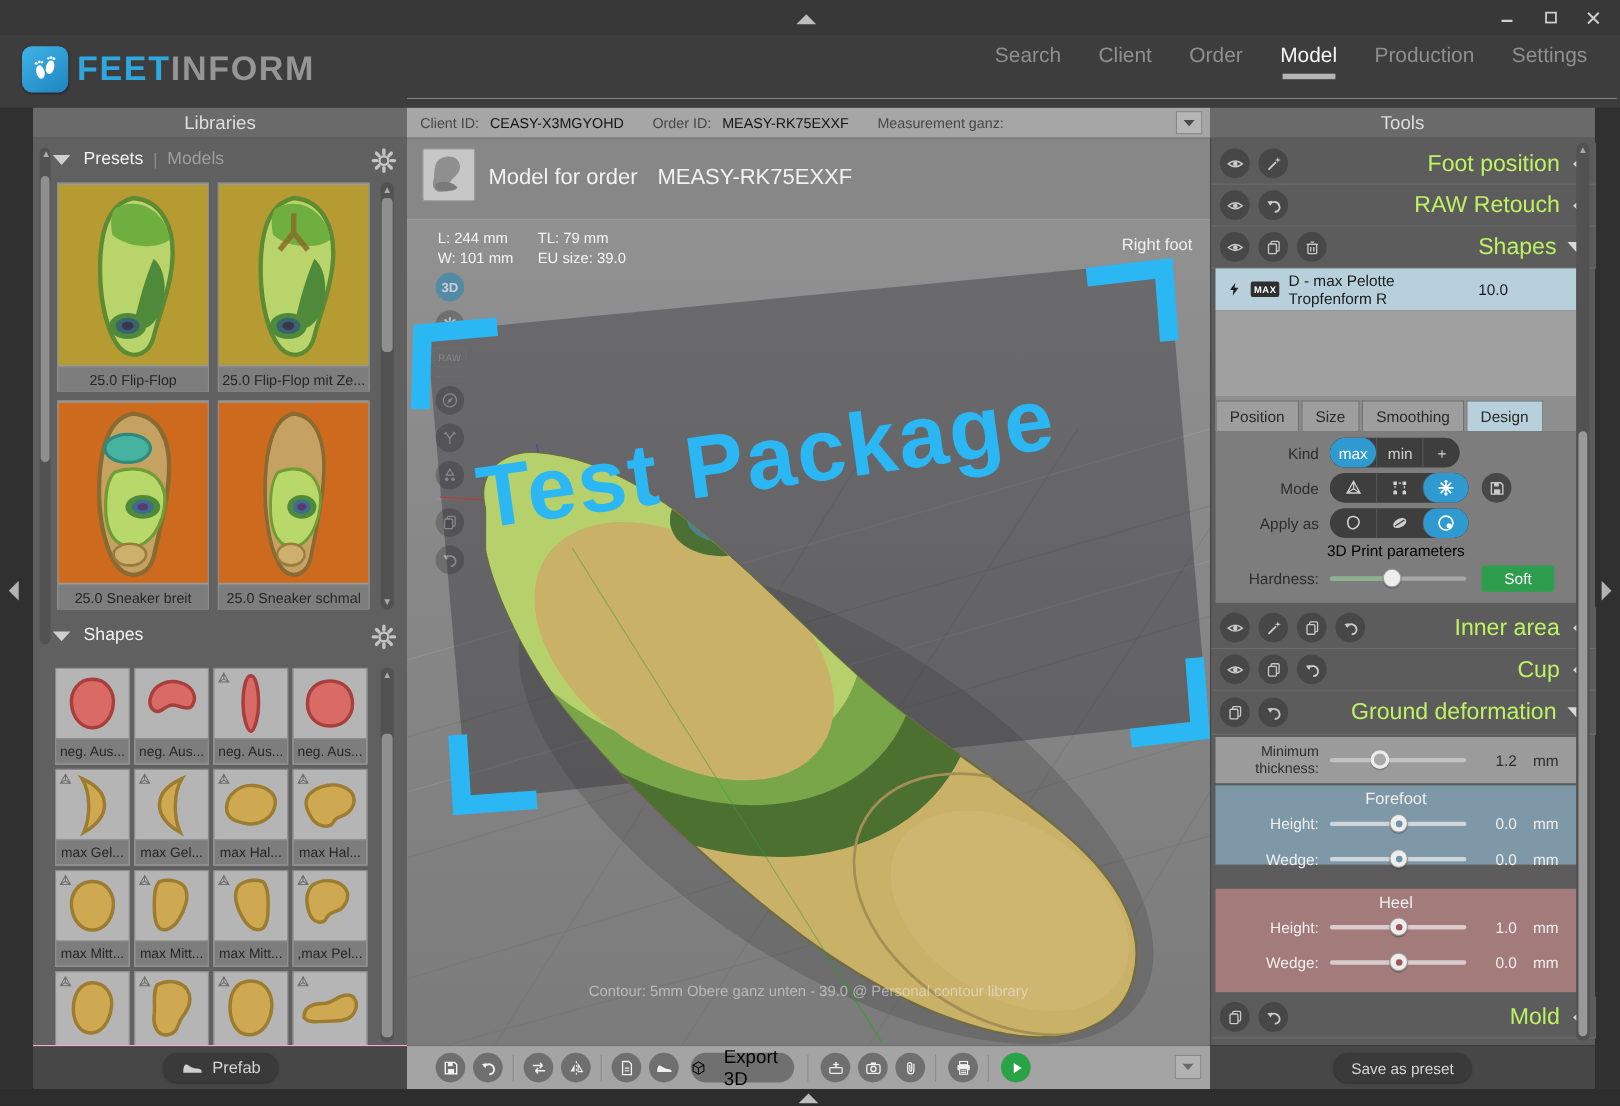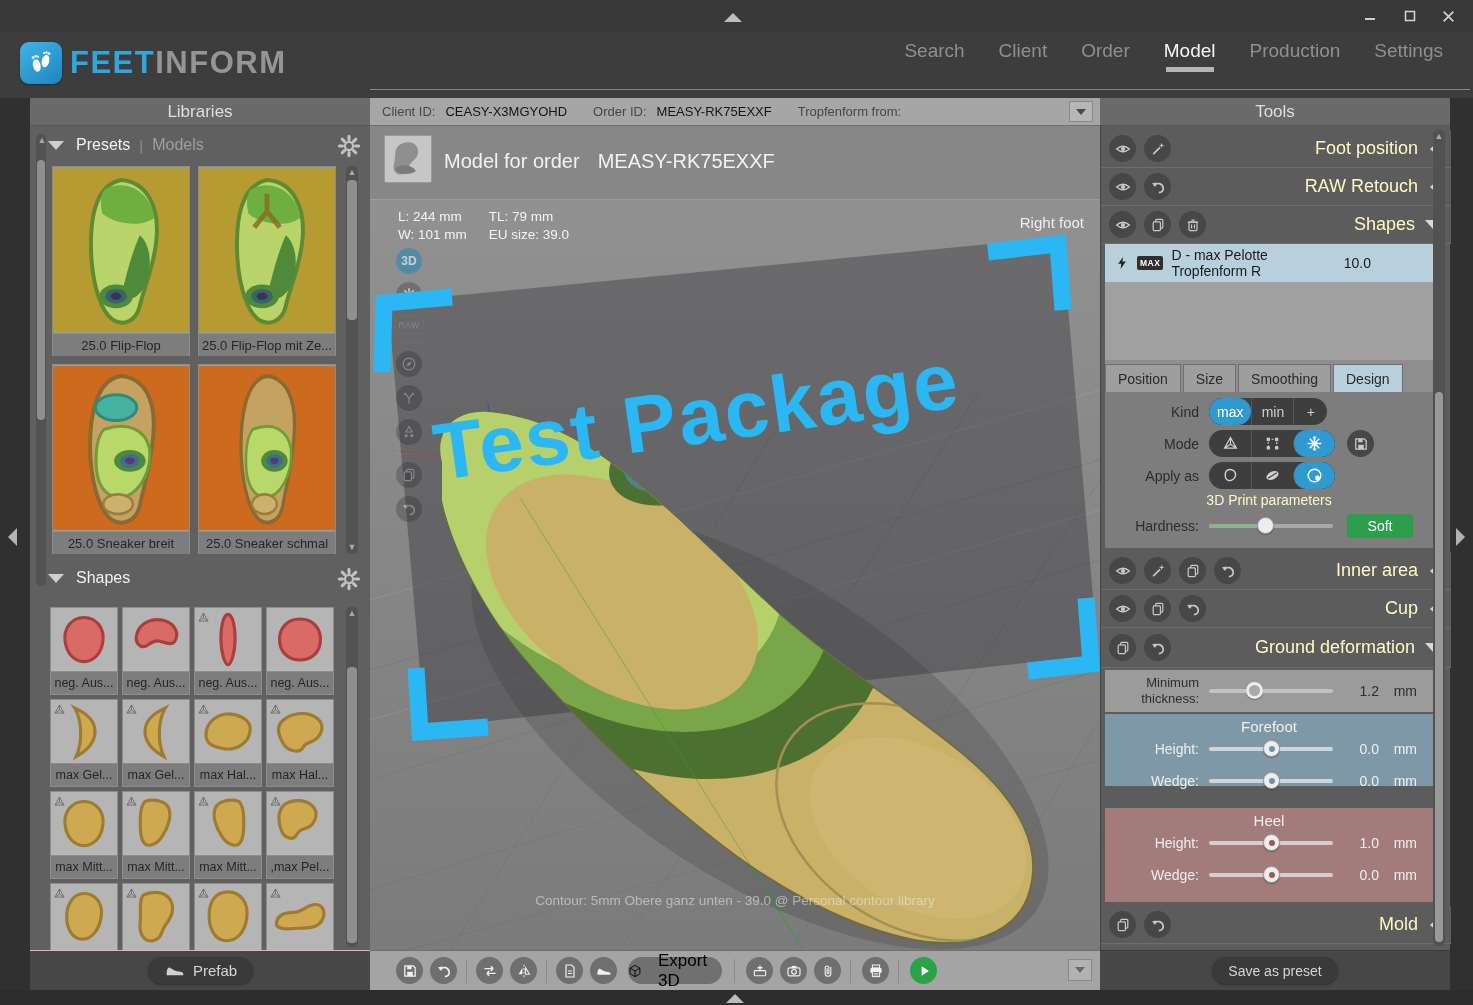--- a/index.html
+++ b/index.html
@@ -95,21 +95,21 @@
   .ct-ic svg { width:16px; height:16px; }
   .ct-sep { position:absolute; top:8px; width:1px; height:24px; background:#8b8b8b; }
   .export-btn { position:absolute; left:258px; top:6px; width:94px; height:27px; background:#707070; border-radius:14px; color:#000000; font-size:17px; display:flex; align-items:center; justify-content:center; gap:16px; cursor:pointer; }
   .export-btn svg { width:14px; height:14px; }
   .ct-play { background:#2aa347; }
   .ct-dd { position:absolute; right:8px; top:8px; width:24px; height:22px; background:#b2b2b2; border:1px solid #8a8a8a; display:flex; align-items:center; justify-content:center; cursor:pointer; }
 
   
   .tools-panel { position:absolute; left:1100px; top:126px; width:350px; height:824px; background:#5c5c5c; border-left:1px solid #434343; }
   .trow { position:absolute; left:0; width:350px; background:#5c5c5c; border-bottom:1px solid #6d6d6d; display:flex; align-items:center; padding:0 8px 0 8px; gap:8px; }
-  .trow-label { margin-left:auto; color:#fef9c3; font-size:18px; }
+  .trow-label { margin-left:auto; color:#bef264; font-size:21px; }
   .ic { width:27px; height:27px; border-radius:50%; background:#474747; color:#c9c9c9; display:flex; align-items:center; justify-content:center; flex:none; cursor:pointer; }
   .ic svg { width:16px; height:16px; }
   .caret-l { width:0; height:0; border-top:8px solid transparent; border-bottom:8px solid transparent; border-right:9px solid #d8d8d8; margin:0 4px; cursor:pointer; }
   .caret-d { width:0; height:0; border-left:8px solid transparent; border-right:8px solid transparent; border-top:9px solid #d8d8d8; margin:0 2px; cursor:pointer; }
 
   .shape-sel { position:absolute; left:4px; top:118px; width:328px; height:38px; background:#b7d0dc; display:flex; align-items:center; padding:0 10px; gap:8px; color:#1b1b1b; font-size:14px; cursor:pointer; }
   .shape-sel svg { width:14px; height:14px; }
   .max-badge { background:#2f2f2f; color:#fff; font-size:8.5px; font-weight:bold; padding:2px 3px; border-radius:2px; letter-spacing:.5px; }
   .shape-val { margin-left:auto; margin-right:52px; }
   .shape-list-rest { position:absolute; left:4px; top:156px; width:328px; height:78px; background:#a0a0a0; }
@@ -119,21 +119,21 @@
   .tab.active { background:#b7d0dc; }
 
   .design-panel { position:absolute; left:4px; top:266px; width:328px; height:156px; background:#7d7d7d; }
   .ctl-row { position:absolute; display:flex; align-items:center; }
   .ctl-label { width:104px; text-align:right; padding-right:10px; color:#2d2d2d; font-size:14px; }
   .seg { display:flex; align-items:center; background:#3e3e3e; border-radius:14px; height:27px; overflow:hidden; }
   .seg-opt { min-width:42px; height:27px; display:flex; align-items:center; justify-content:center; color:#cfcfcf; font-size:14px; padding:0 8px; cursor:pointer; border-left:1px solid #575757; }
   .seg-opt:first-child { border-left:none; }
   .seg-opt.on { background:#2e9ad0; color:#fff; border-radius:14px; }
   .seg-opt svg { width:17px; height:17px; }
-  .print-title { position:absolute; left:0; width:328px; top:100px; text-align:center; color:#fef9c3; font-size:14px; }
+  .print-title { position:absolute; left:0; width:328px; top:100px; text-align:center; color:#000000; font-size:14px; }
   .soft-btn { background:#2d9e4e; color:#fff; font-size:14px; border-radius:3px; width:66px; height:24px; display:flex; align-items:center; justify-content:center; cursor:pointer; }
 
   .slider { position:relative; height:18px; }
   .slider .track { position:absolute; left:0; right:0; top:7px; height:4px; background:#b5b5b5; border-radius:2px; }
   .slider .fill { position:absolute; left:0; top:7px; height:4px; background:#8cb48c; border-radius:2px; }
   .slider .sthumb { position:absolute; top:0; width:17px; height:17px; border-radius:50%; background:#ededed; border:1px solid #9a9a9a; transform:translateX(-8px); cursor:pointer; box-shadow:0 1px 1px rgba(0,0,0,.3); }
   .ring .sthumb { background:#a9a9a9; border:3px solid #ececec; }
   .dot .sthumb::after { content:""; position:absolute; left:4.5px; top:4.5px; width:6px; height:6px; border-radius:50%; background:var(--dotc,#7e98a7); }
 
   .ground-thick { position:absolute; left:4px; top:544px; width:328px; height:42px; background:#9b9b9b; display:flex; align-items:center; }
@@ -478,21 +478,21 @@
         </span>
       <span>Prefab</span>
     </div>
   </div>
 
   <div class="order-bar">
     <span style="margin-left:12px">Client ID:</span>
     <span class="val">CEASY-X3MGYOHD</span>
     <span style="margin-left:26px">Order ID:</span>
     <span class="val">MEASY-RK75EXXF</span>
-    <span style="margin-left:26px">Tropfenform from:</span>
+    <span style="margin-left:26px">Measurement ganz:</span>
     <div class="ob-dd">
         <div class="tri-dn-sm"></div>
       </div>
   </div>
 
   <div class="model-header">
     <div class="mh-thumb">
       <svg width="46" height="46" viewBox="0 0 46 46">
           <path d="M16 8 C24 4 32 7 33 14 C34 20 30 23 26 27 C22 31 24 36 18 38 C11 40 7 34 9 28 C11 22 8 12 16 8Z" fill="#8f8f8f"></path>
           <path d="M14 30 C20 28 28 30 31 35 C26 39 14 39 11 35 C10 32 11 31 14 30Z" fill="#7a7a7a"></path>

